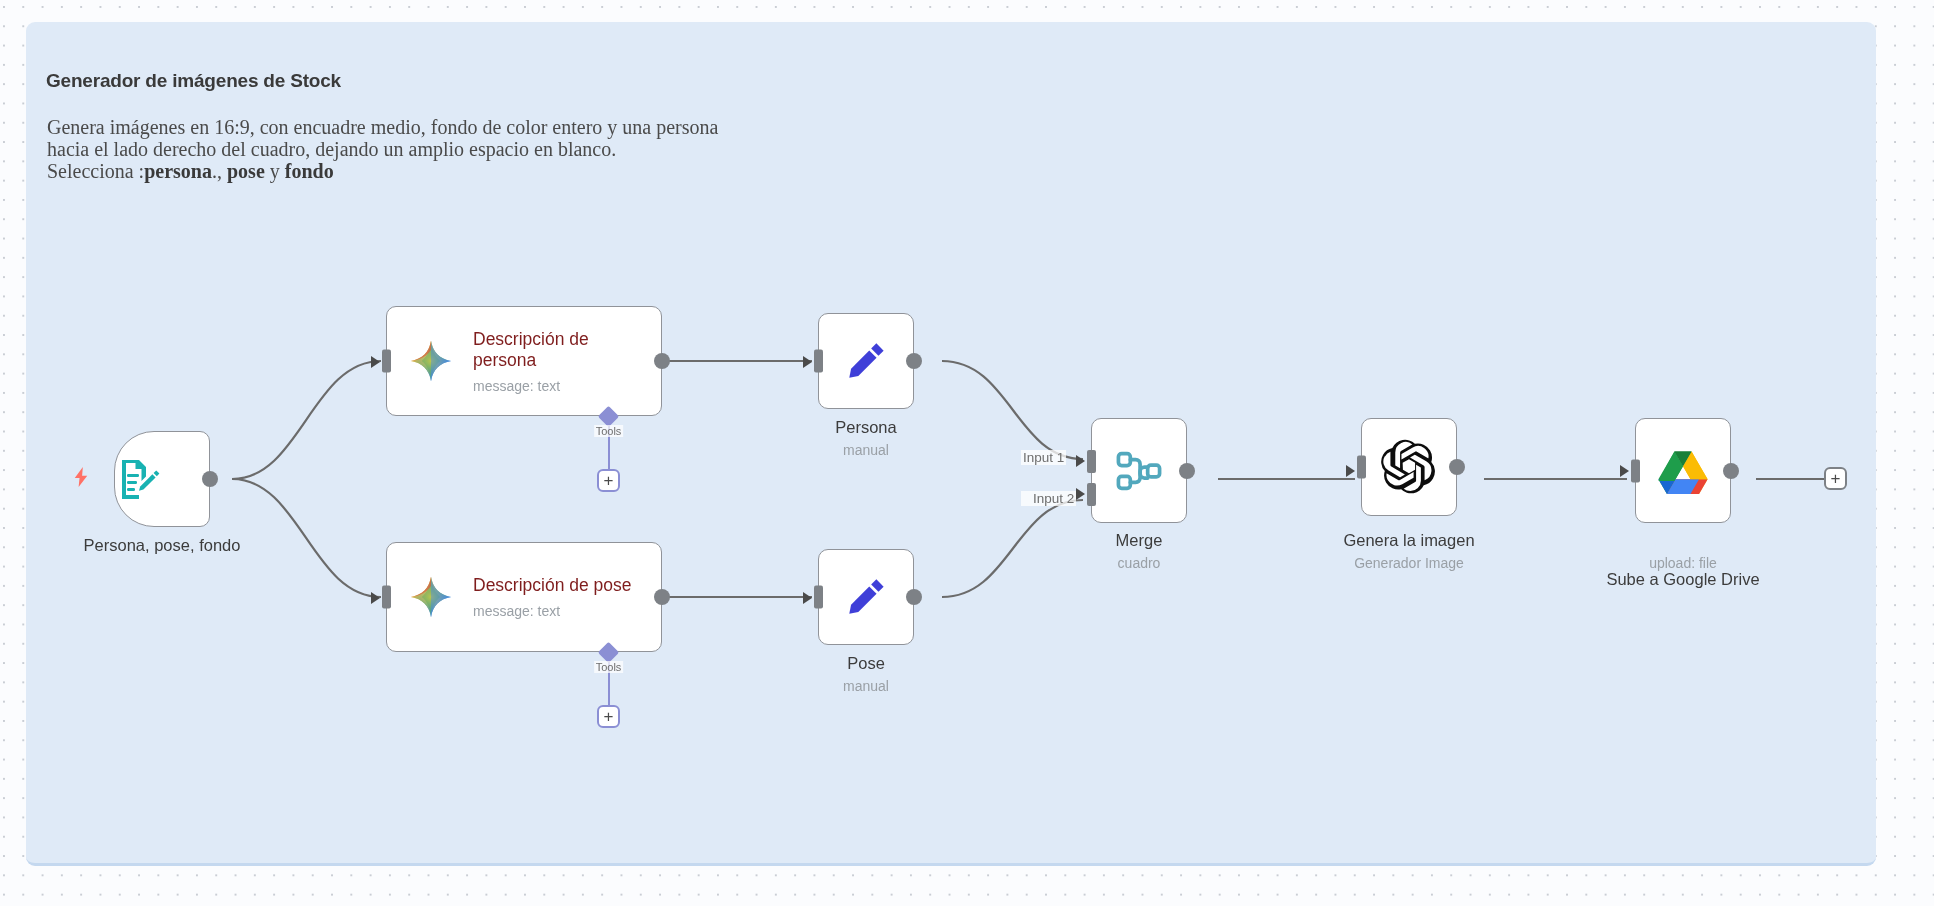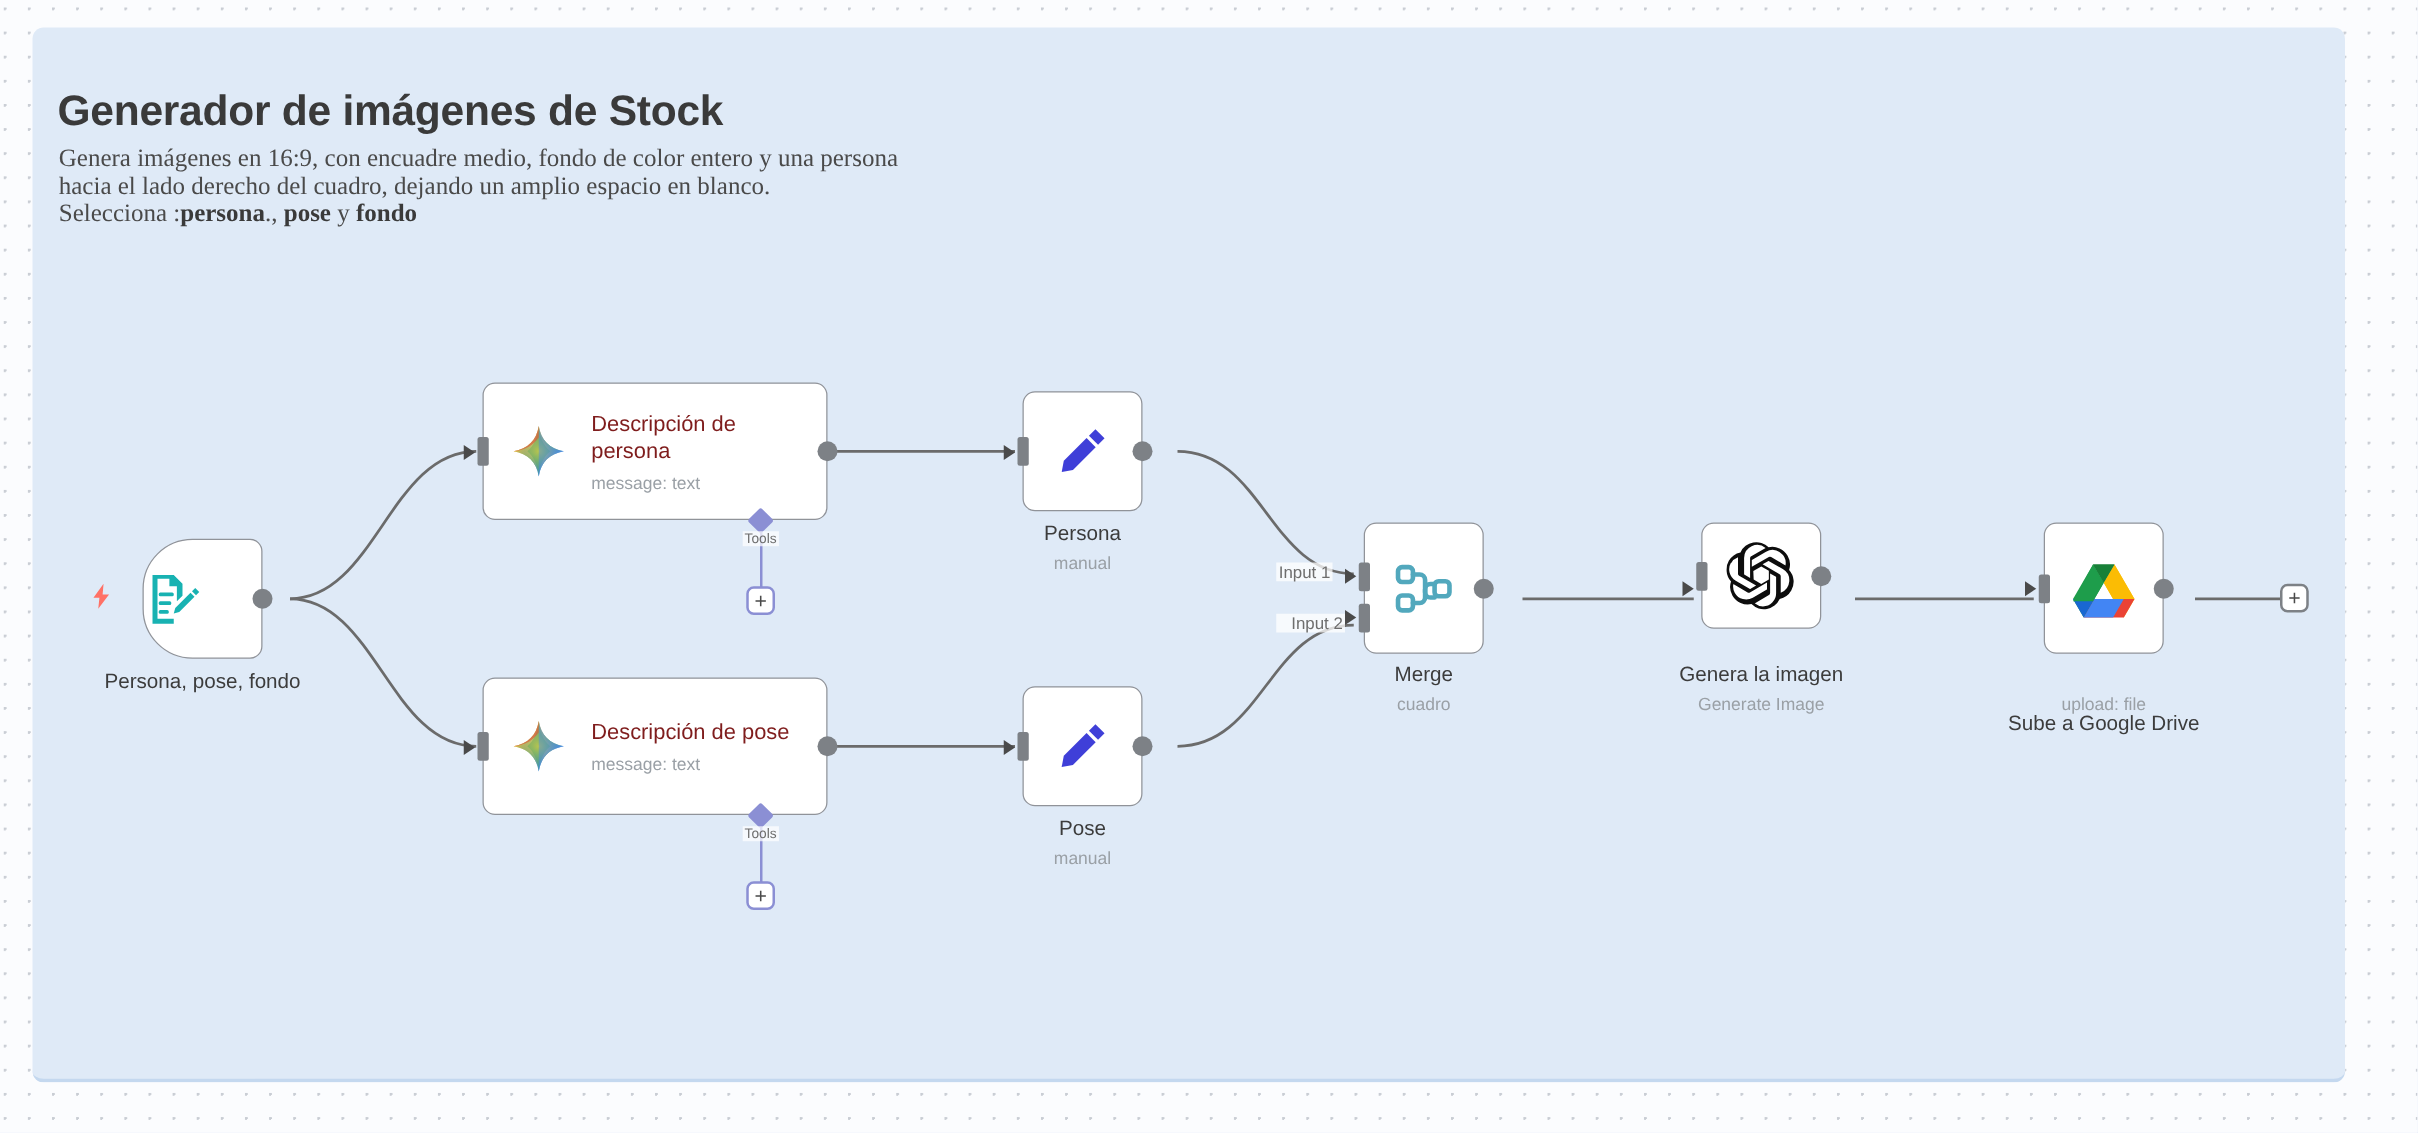--- a/index.html
+++ b/index.html
@@ -36,21 +36,21 @@
     height: 844px;
     background: #dfeaf7;
     border-radius: 9px;
     border-bottom: 3px solid #c4d8ef;
     box-sizing: border-box;
   }
   #sticky-title {
     position: absolute;
     left: 20px;
     top: 48px;
-    font-size: 34px;
+    font-size: 19px;
     font-weight: bold;
     color: #3a3a3a;
     letter-spacing: -0.2px;
   }
   #sticky-body {
     position: absolute;
     left: 21px;
     top: 94px;
     font-size: 20px;
     line-height: 22.2px;
@@ -384,29 +384,29 @@
     <div class="port-in p2"></div>
     <div class="arrow-head" style="left:-16px; top:36px;"></div>
     <div class="arrow-head" style="left:-16px; top:69px;"></div>
     <div class="port-out"></div>
     <div class="node-label" style="top:112px;">Merge</div>
     <div class="node-sublabel" style="top:136px;">cuadro</div>
   </div>
   <div class="edge-label" style="left:1021px; top:450px;">Input 1</div>
   <div class="edge-label" style="left:1021px; top:491px;padding-left:12px;">Input 2</div>
 
-  <div class="node square" style="left:1361px; top:418px; height:85px;">
+  <div class="node square" style="left:1361px; top:418px; height:98px;">
     <svg viewBox="0 0 48 48" width="56" height="56" class="icon">
       <path d="M43.1 19.7a11.9 11.9 0 0 0-1.03-9.79 12.1 12.1 0 0 0-13-5.79A12 12 0 0 0 9.73 7.63a11.9 11.9 0 0 0-7.96 5.77 12.05 12.05 0 0 0 1.49 14.12 11.9 11.9 0 0 0 1.03 9.79 12.1 12.1 0 0 0 13 5.79 11.96 11.96 0 0 0 19.34-3.51 11.9 11.9 0 0 0 7.96-5.77 12.05 12.05 0 0 0-1.49-14.12Zm-17.9 24.97a8.96 8.96 0 0 1-5.76-2.08l.28-.16 9.56-5.52a1.55 1.55 0 0 0 .79-1.36V22.08l4.04 2.34c.04.02.07.06.08.11v11.16a9 9 0 0 1-8.99 8.98ZM5.9 35.42a8.94 8.94 0 0 1-1.07-6.02l.28.17 9.57 5.52c.48.29 1.09.29 1.57 0l11.68-6.74v4.67a.15.15 0 0 1-.06.12l-9.67 5.58a9.01 9.01 0 0 1-12.3-3.3ZM3.39 14.9a8.95 8.95 0 0 1 4.68-3.94v11.35c0 .56.29 1.08.78 1.36l11.62 6.71-4.04 2.33a.15.15 0 0 1-.14.01L6.51 27.08a9 9 0 0 1-3.29-12.28Zm33.2 7.72L24.91 15.84l4.03-2.33a.15.15 0 0 1 .14-.01l9.67 5.59a8.98 8.98 0 0 1-1.39 16.2V23.94a1.56 1.56 0 0 0-.78-1.32Zm4.02-6.05-.28-.17-9.55-5.57a1.56 1.56 0 0 0-1.58 0l-11.67 6.74v-4.67a.15.15 0 0 1 .06-.12l9.67-5.57a9 9 0 0 1 13.36 9.32ZM16.36 25.15l-4.04-2.33a.15.15 0 0 1-.08-.11V11.56a8.99 8.99 0 0 1 14.74-6.9l-.28.16-9.56 5.52c-.49.28-.79.8-.79 1.36l-.01 13.45Zm2.2-4.73L24 17.29l5.2 3v6l-5.2 3-5.2-3-.24-5.87Z" fill="#0d0d0d"></path>
     </svg>
     <div class="port-in"></div>
     <div class="arrow-head" style="left:-16px; top:46px;"></div>
     <div class="port-out"></div>
     <div class="node-label" style="top:112px;">Genera la imagen</div>
-    <div class="node-sublabel" style="top:136px;">Generate Image</div>
+    <div class="node-sublabel" style="top:136px;">Generador Image</div>
   </div>
 
   <div class="node square" style="left:1635px; top:418px; height:105px;">
     <svg viewBox="0 0 48 44" width="52" height="48" class="icon">
       <path d="M16.1 4 h15.8 l-7.9 13.6 Z" fill="#188038"></path>
       <path d="M16.1 4 L24 17.6 L9.2 43.2 L1.3 29.6 Z" fill="#1e9d4b"></path>
       <path d="M31.9 4 L46.7 29.6 L38.8 43.2 L24 17.6 Z" fill="#fbbc04"></path>
       <path d="M9.2 43.2 L17.1 29.6 h29.6 l-7.9 13.6 Z" fill="#ea4335"></path>
       <path d="M9.2 43.2 L17.1 29.6 h21.7 l-7.9 13.6 Z" fill="#4285f4"></path>
       <path d="M1.3 29.6 h15.8 L9.2 43.2 Z" fill="#1967d2"></path>

